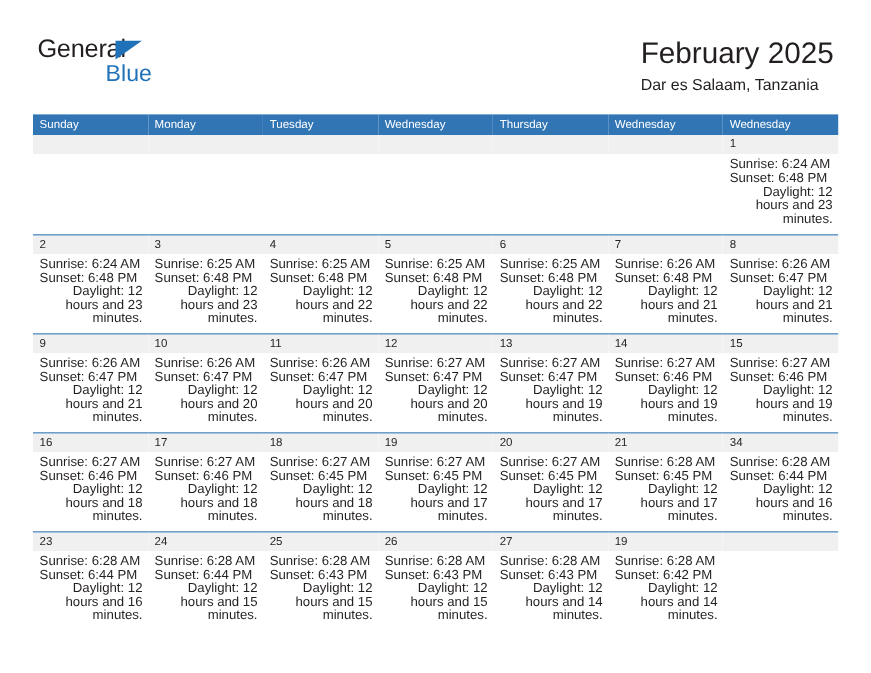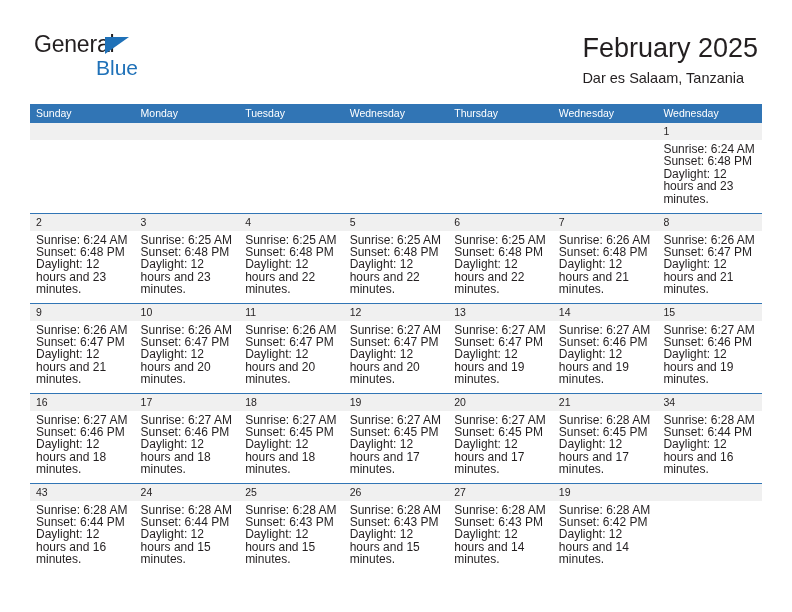--- a/index.html
+++ b/index.html
@@ -151,20 +151,21 @@
     font-size: 12px;
     line-height: 12.4px;
     color: #231f20;
     box-sizing: border-box;
   }
   .info div {
     white-space: nowrap;
   }
   .info .daylight-line {
     white-space: normal;
+    text-align: right;
   }
 </style>
 </head>
 <body>
 
 <div class="page">
 
   <div class="header">
     <div class="brand">
       <span class="brand-general">General</span>
@@ -445,21 +446,21 @@
                 <div>Sunrise: 6:28 AM</div>
                 <div>Sunset: 6:44 PM</div>
                 <div class="daylight-line">Daylight: 12 hours and 16 minutes.</div>
               </div>
             </div>
           </td>
         </tr>
         <tr class="week-row last">
           <td>
             <div class="cell-inner">
-              <span class="daynum">43</span>
+              <span class="daynum">23</span>
               <div class="info">
                 <div>Sunrise: 6:28 AM</div>
                 <div>Sunset: 6:44 PM</div>
                 <div class="daylight-line">Daylight: 12 hours and 16 minutes.</div>
               </div>
             </div>
           </td>
           <td>
             <div class="cell-inner">
               <span class="daynum">24</span>

